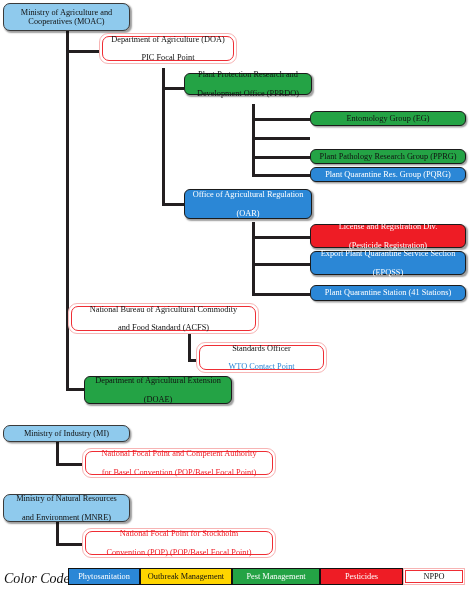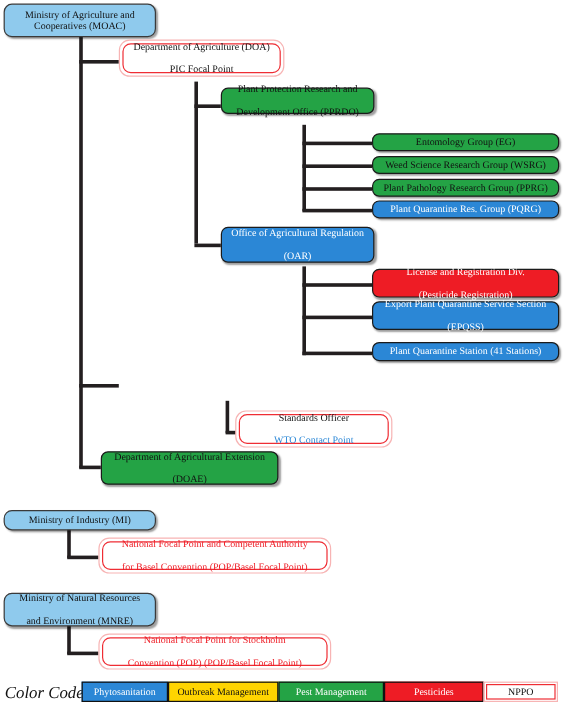--- a/index.html
+++ b/index.html
@@ -149,23 +149,20 @@
   <div class="node green" style="left:184px;top:73px;width:128px;height:22px;">
     <span>
       <span>Plant Protection Research and</span><br>
       <span>Development Office (PPRDO)</span>
     </span>
   </div>
 
   <div class="node green" style="left:310px;top:111px;width:156px;height:15px;">
     <span>Entomology Group (EG)</span>
   </div>
-  <div class="node green" style="left:310px;top:130px;width:156px;height:15px;">
-    <span>Weed Science Research Group (WSRG)</span>
-  </div>
   <div class="node green" style="left:310px;top:149px;width:156px;height:15px;">
     <span>Plant Pathology Research Group (PPRG)</span>
   </div>
   <div class="node blue" style="left:310px;top:167px;width:156px;height:15px;">
     <span>Plant Quarantine Res. Group (PQRG)</span>
   </div>
 
   <div class="node blue" style="left:184px;top:189px;width:128px;height:30px;">
     <span>
       <span>Office of Agricultural Regulation</span><br>
@@ -182,20 +179,28 @@
   <div class="node blue" style="left:310px;top:251px;width:156px;height:24px;">
     <span>
       <span>Export Plant Quarantine Service Section</span><br>
       <span>(EPQSS)</span>
     </span>
   </div>
   <div class="node blue" style="left:310px;top:285px;width:156px;height:16px;">
     <span>Plant Quarantine Station (41 Stations)</span>
   </div>
 
+  <div class="node nppo" style="left:68px;top:303px;width:191px;height:31px;">
+    <div class="inner">
+      <span>
+        <span>National Bureau of Agricultural Commodity</span><br>
+        <span>and Food Standard (ACFS)</span>
+      </span>
+    </div>
+  </div>
 
   <div class="node nppo" style="left:196px;top:342px;width:131px;height:31px;">
     <div class="inner">
       <span>
         <span>Standards Officer</span><br>
         <span class="wto">WTO Contact Point</span>
       </span>
     </div>
   </div>
 

